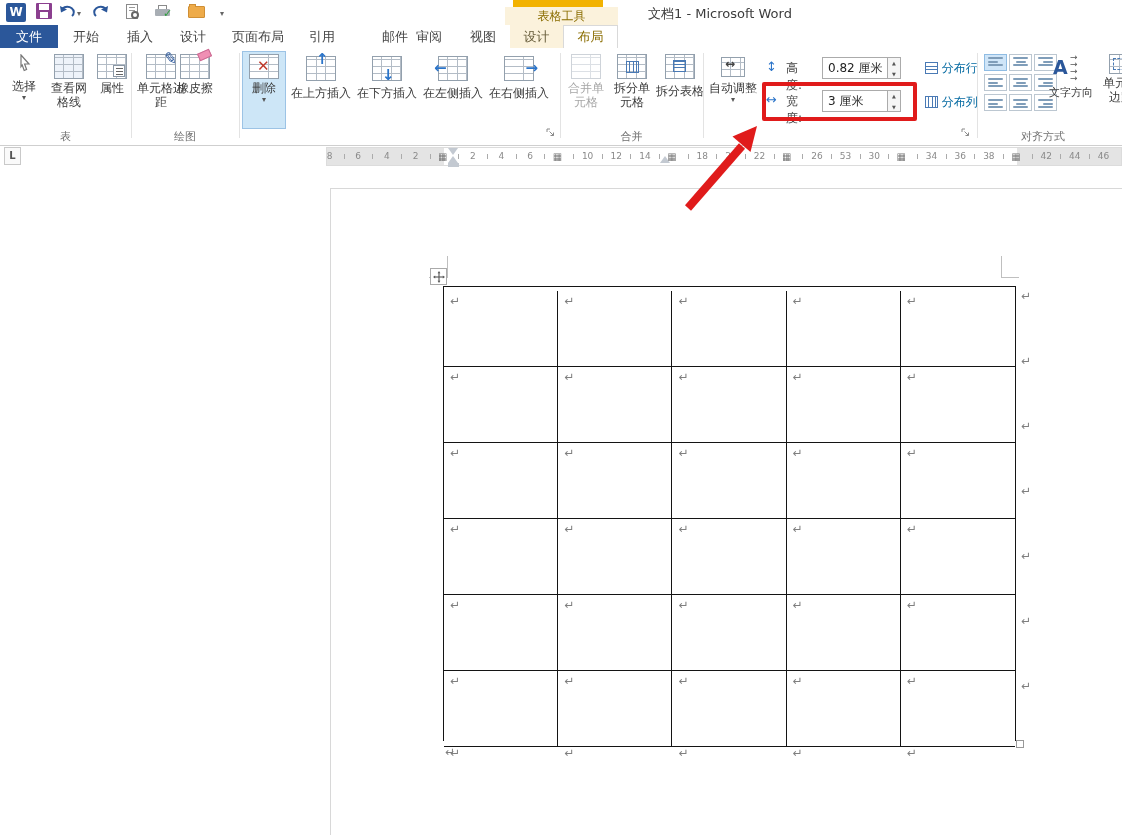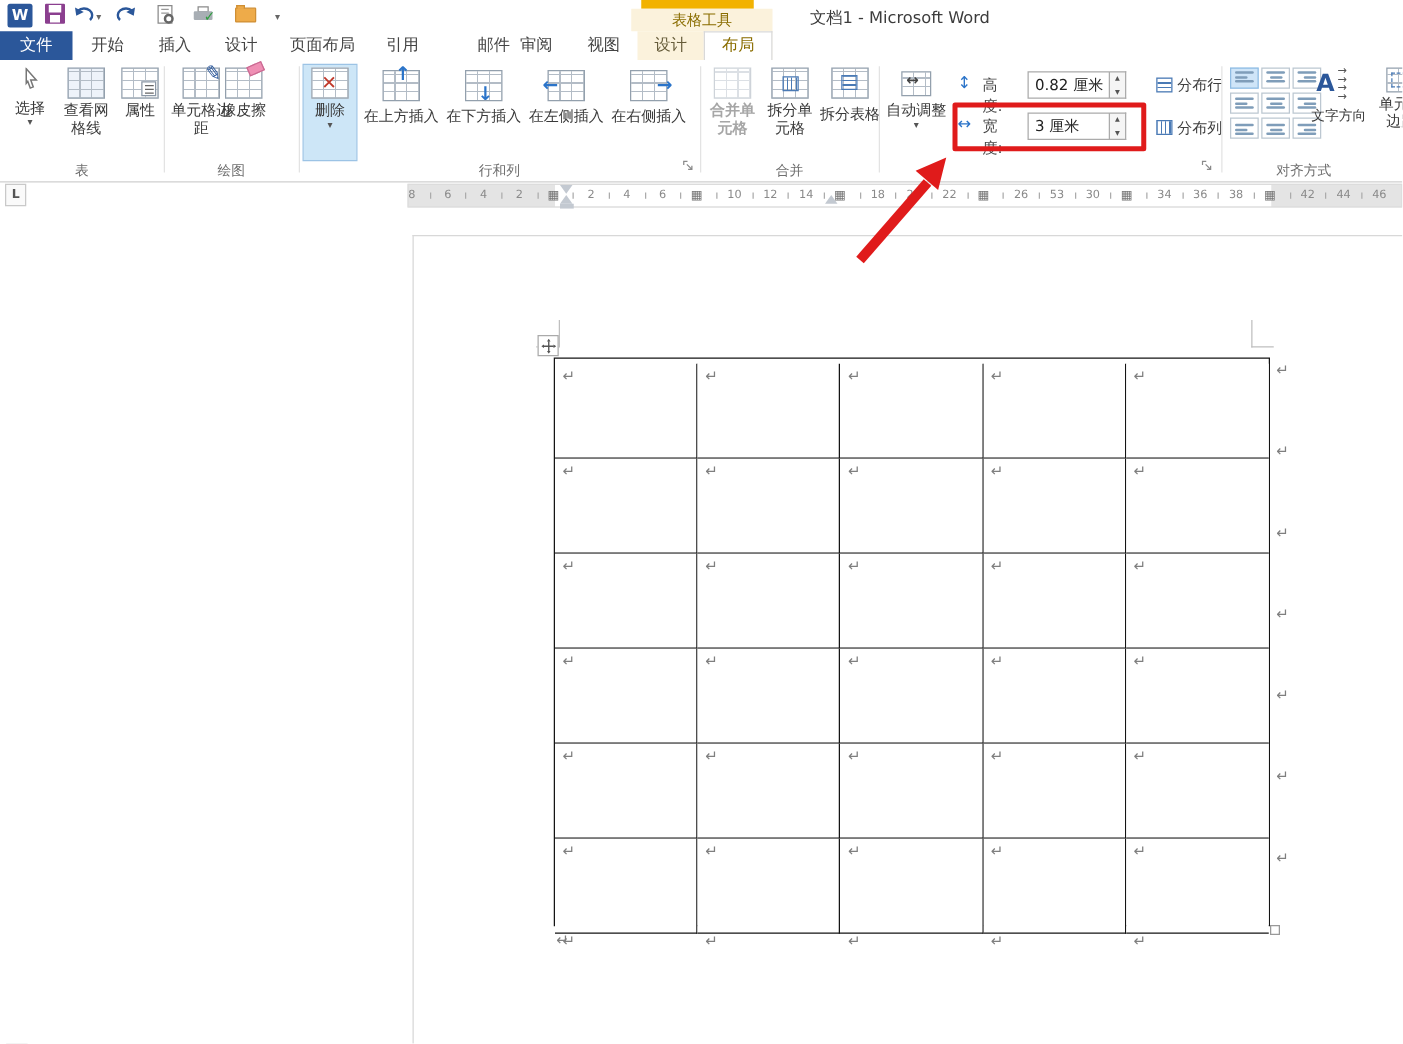--- a/index.html
+++ b/index.html
@@ -33,42 +33,42 @@
   
   .ribbon{position:absolute;left:0;top:48px;width:1122px;height:98px;background:#fff;}
   .ribbon-bottom{position:absolute;left:0;top:145px;width:1122px;height:1px;background:#cfcfcf;}
   .vsep{position:absolute;top:5px;height:85px;width:1px;background:#e3e3e3;}
   .glabel{position:absolute;top:81px;font-size:11px;color:#6f6f6f;text-align:center;}
   .bb{position:absolute;top:4px;height:76px;text-align:center;font-size:12px;color:#3a3a3a;cursor:default;}
   .bb .ic{display:block;margin:2px auto 2px;position:relative;}
   .bb .lbl{display:block;line-height:14px;}
   .bb .drop{display:block;font-size:8px;color:#555;line-height:9px;}
   .bb.hl{background:#CDE6F7;outline:1px solid #9CC3E5;}
-  .bb.disabled{color:#a6a6a6;font-weight:bold;}
+  .bb.disabled{color:#a6a6a6;}
   .bb.disabled .gicon{opacity:.45;}
 
   
   .gicon{width:30px;height:25px;background-color:#fff;border:1px solid #93a0ad;position:relative;
          background-image:repeating-linear-gradient(0deg,transparent 0 6px,#b3bcc6 6px 7px),
                           repeating-linear-gradient(90deg,transparent 0 8.5px,#b3bcc6 8.5px 9.5px);}
   .gicon:before{content:"";position:absolute;left:0;top:0;width:100%;height:5px;background:#76markdown;}
   .gicon .ov{position:absolute;font-weight:bold;}
   .gicon-sm{width:24px;height:20px;}
   .mini-h{display:inline-block;width:13px;height:12px;border:1px solid #4a7ab5;vertical-align:-2px;
           background:repeating-linear-gradient(0deg,transparent 0 2.5px,#4a7ab5 2.5px 3.5px);}
   .mini-v{display:inline-block;width:13px;height:12px;border:1px solid #4a7ab5;vertical-align:-2px;
           background:repeating-linear-gradient(90deg,transparent 0 2.5px,#4a7ab5 2.5px 3.5px);}
 
   
   .cs-row{position:absolute;height:22px;font-size:12px;color:#444;}
   .cs-input{position:absolute;width:66px;height:22px;border:1px solid #ababab;background:#fff;
             font-size:12px;line-height:20px;padding-left:5px;color:#222;}
   .cs-spin{position:absolute;width:13px;height:22px;border:1px solid #ababab;border-left:none;background:#f5f5f5;}
   .cs-spin span{display:block;height:11px;font-size:5px;line-height:11px;text-align:center;color:#555;}
-  .dist-btn{position:absolute;font-size:12px;color:#404040;white-space:nowrap;cursor:default;}
+  .dist-btn{position:absolute;font-size:12px;color:#0369a1;white-space:nowrap;cursor:default;}
 
   
   .al{position:absolute;width:23px;height:17px;border:1px solid #bcc7d1;background:#fff;
       display:flex;flex-direction:column;padding:2px 3px;cursor:default;}
   .al i{display:block;height:2px;background:#7f9db9;border-radius:1px;}
   .al i+i{margin-top:1.5px;}
   .al.sel{background:#cfe5f8;border-color:#8fbce3;}
   .al.v-top{justify-content:flex-start}.al.v-mid{justify-content:center}.al.v-bot{justify-content:flex-end}
   .al.h-left i{align-self:flex-start}.al.h-center i{align-self:center}.al.h-right i{align-self:flex-end}
   .al i:nth-child(1){width:15px}.al i:nth-child(2){width:10px}.al i:nth-child(3){width:15px}
@@ -234,21 +234,20 @@
         <span class="ov" style="left:-5px;top:2px;color:#2b74c9;font-size:15px">←</span>
       </span>
       <span class="lbl" style="margin-top:5px">在左侧插入</span>
     </div>
     <div class="bb" style="left:487px;width:64px">
       <span class="ic gicon" style="margin-top:4px">
         <span class="ov" style="right:-5px;top:2px;color:#2b74c9;font-size:15px">→</span>
       </span>
       <span class="lbl" style="margin-top:5px">在右侧插入</span>
     </div>
-    <div class="glabel" style="left:239px;width:321px">行和列</div>
     <svg class="launcher" style="left:546px;top:80px" width="11" height="11">
       <path d="M1 4 V1 H4" fill="none" stroke="#8a8a8a"></path>
         <path d="M3.5 3.5 L7.5 7.5 M7.5 4.5 V7.5 H4.5" fill="none" stroke="#8a8a8a"></path>
     </svg>
     <div class="vsep" style="left:560px"></div>
 
     <div class="bb disabled" style="left:564px;width:44px">
       <span class="ic gicon"></span>
       <span class="lbl">合并单元格</span>
     </div>

